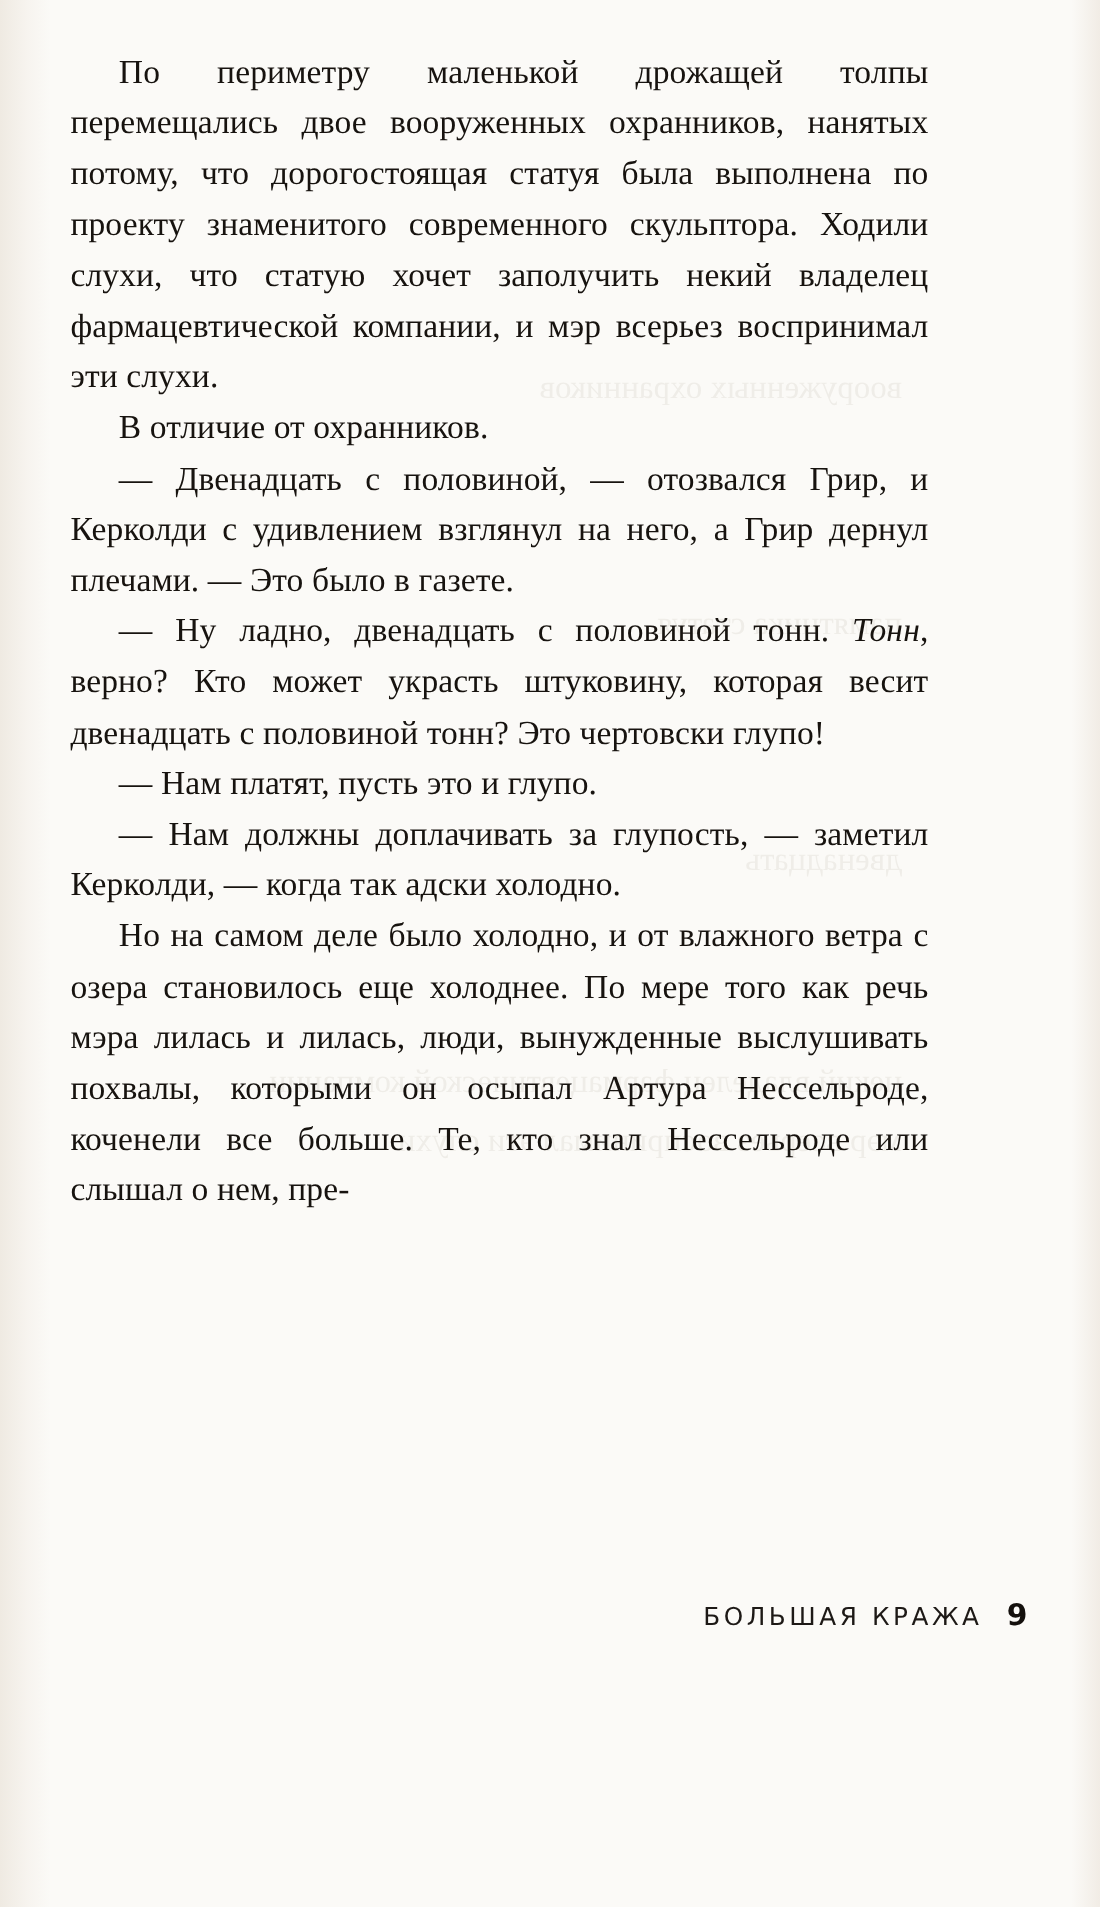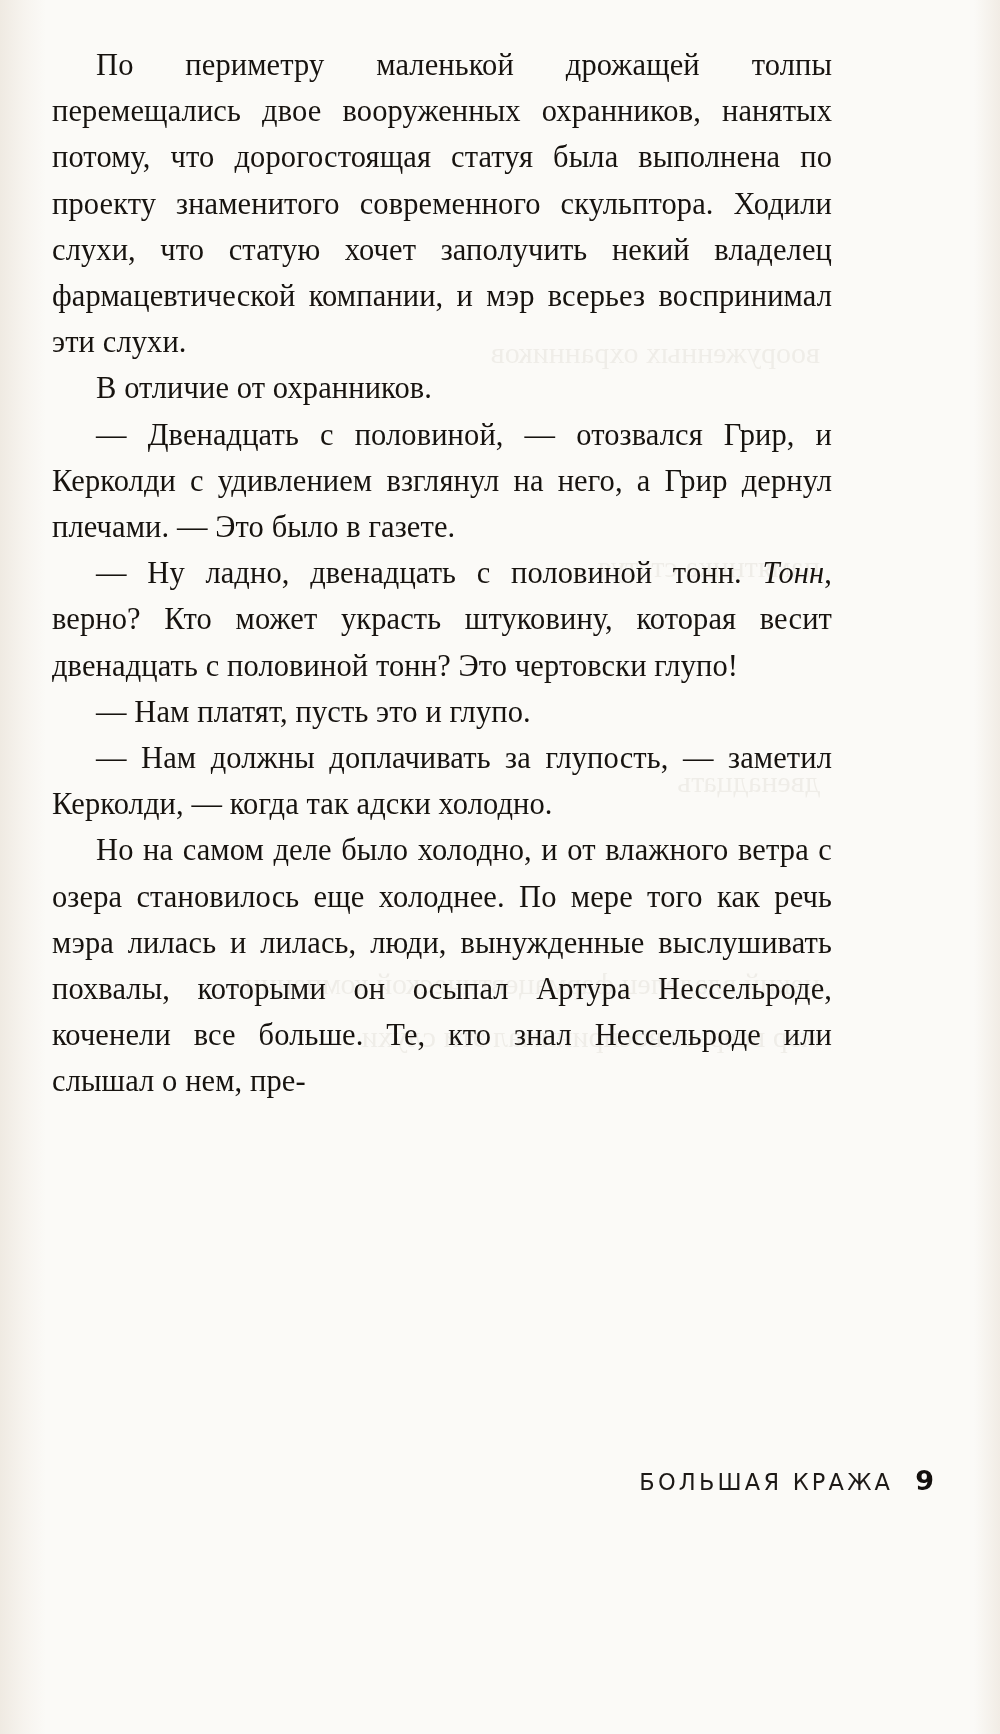--- a/index.html
+++ b/index.html
@@ -29,21 +29,21 @@
     content: "";
     position: absolute;
     top: 0; right: 0;
     width: 26px; height: 100%;
     background: linear-gradient(to left, #f1ece5 0%, #fbfaf7 100%);
     pointer-events: none;
   }
 
   .text-column {
     position: absolute;
-    left: 52px;
+    left: 64px;
     top: 42px;
     width: 780px;
   }
 
   p.para {
     margin: 0;
     font-size: 30.5px;
     line-height: 1.515;
     text-align: justify;
     text-justify: inter-word;
@@ -63,21 +63,21 @@
     color: rgba(120, 100, 85, 0.085);
     text-align: justify;
     pointer-events: none;
     user-select: none;
   }
   .ghost div { transform: scaleX(-1); }
 
   .footer {
     position: absolute;
     right: 66px;
-    bottom: 238px;
+    bottom: 250px;
     display: flex;
     align-items: baseline;
     gap: 22px;
     text-align: center;
   }
   .running-title {
     font-family: "DejaVu Sans", sans-serif;
     font-size: 22.5px;
     letter-spacing: 3.2px;
     color: #1d1916;

